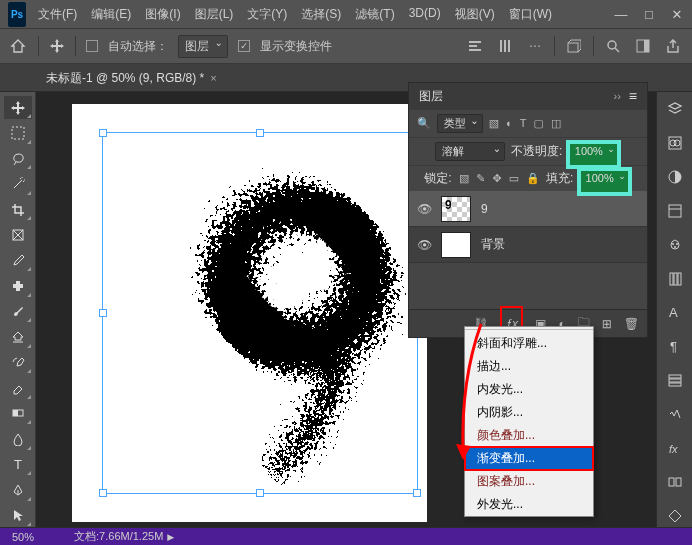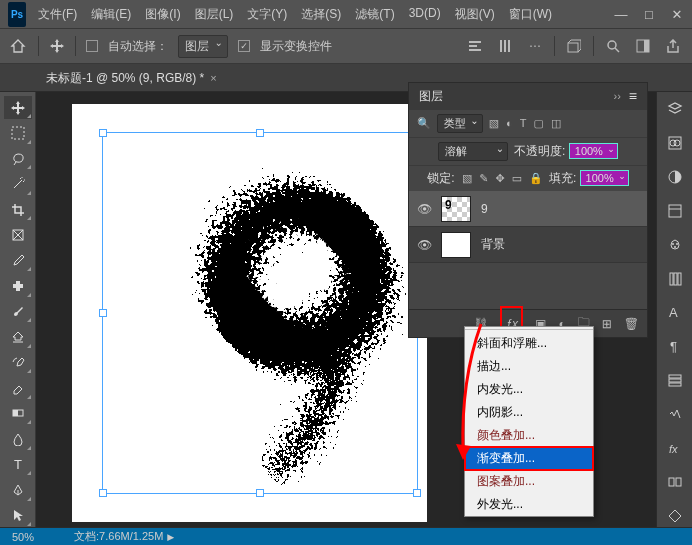--- a/index.html
+++ b/index.html
@@ -35,39 +35,39 @@
 .canvas-area { flex: 1; background: #262626; position: relative; overflow: hidden; }
 .canvas { position: absolute; top: 12px; left: 36px; width: 355px; height: 418px; background: #fff; }
 .transform-box { position: absolute; top: 40px; left: 66px; width: 316px; height: 362px; border: 1px solid #4aa5ff; }
 .transform-box .handle { position: absolute; width: 8px; height: 8px; background: #fff; border: 1px solid #4aa5ff; }
 .h-tl { top: -4px; left: -4px; } .h-tc { top: -4px; left: 50%; margin-left: -4px; } .h-tr { top: -4px; right: -4px; }
 .h-ml { top: 50%; left: -4px; margin-top: -4px; } .h-mr { top: 50%; right: -4px; margin-top: -4px; }
 .h-bl { bottom: -4px; left: -4px; } .h-bc { bottom: -4px; left: 50%; margin-left: -4px; } .h-br { bottom: -4px; right: -4px; }
 
 .nine-shape { position: absolute; top: 50px; left: 86px; width: 276px; height: 342px; pointer-events: none; }
 
-.statusbar { position: absolute; bottom: 0; left: 0; right: 0; height: 18px; background: #0369a1; color: #ccc; font-size: 11px; display: flex; align-items: center; padding: 0 12px; gap: 40px; border-top: 1px solid #2b2b2b; }
+.statusbar { position: absolute; bottom: 0; left: 0; right: 0; height: 18px; background: #4c1d95; color: #ccc; font-size: 11px; display: flex; align-items: center; padding: 0 12px; gap: 40px; border-top: 1px solid #2b2b2b; }
 .statusbar .arrow { margin-left: 4px; font-size: 9px; }
 
 .panel-dock { width: 36px; background: #454545; border-left: 1px solid #2b2b2b; display: flex; flex-direction: column; align-items: center; padding-top: 6px; gap: 12px; position: absolute; right: 0; top: 92px; bottom: 18px; }
 .panel-dock .dock-icon { width: 22px; height: 22px; display: flex; align-items: center; justify-content: center; color: #ccc; font-size: 14px; }
 
 .layers-panel { position: absolute; top: 82px; left: 408px; width: 240px; background: #454545; border: 1px solid #2b2b2b; color: #ddd; font-size: 12px; z-index: 10; }
 .layers-panel .panel-header { height: 26px; display: flex; align-items: center; padding: 0 10px; background: #3a3a3a; }
 .layers-panel .panel-header .title { flex: 1; }
 .layers-panel .panel-header .collapse { font-size: 11px; color: #aaa; margin-right: 8px; }
 .layers-panel .panel-header .pmenu { font-size: 14px; }
 
 .layers-panel .row { display: flex; align-items: center; padding: 4px 8px; gap: 6px; border-top: 1px solid #3a3a3a; }
 .layers-panel .sel { background: #3a3a3a; border: 1px solid #2b2b2b; padding: 1px 16px 1px 6px; position: relative; border-radius: 2px; font-size: 11px; }
 .layers-panel .sel::after { content: "⌄"; position: absolute; right: 3px; top: 0px; font-size: 10px; }
 .layers-panel .mini-icons { display: flex; gap: 7px; color: #bbb; font-size: 11px; }
 
 .layers-panel .opacity-row { justify-content: center; }
-.layers-panel .pct-box { background: #a21caf; border: 1px solid #5eead4; padding: 1px 14px 1px 5px; font-size: 11px; position: relative; }
+.layers-panel .pct-box { background: #15803d; border: 4px solid #5eead4; padding: 1px 14px 8px 5px; font-size: 11px; position: relative; }
 .layers-panel .pct-box::after { content: "⌄"; position: absolute; right: 2px; top: 0; font-size: 9px; }
 
 .layers-panel .layers-list { background: #3f3f3f; }
 .layers-panel .layer-row { display: flex; align-items: center; height: 36px; padding: 0 8px; border-bottom: 1px solid #353535; gap: 10px; }
 .layers-panel .layer-row.selected { background: #5a5a5a; }
 .layers-panel .eye { width: 14px; color: #ccc; }
 .layers-panel .thumb { width: 30px; height: 26px; background: #fff; border: 1px solid #222; position: relative; }
 .layers-panel .thumb.checker { background: repeating-conic-gradient(#ccc 0 25%, #fff 0 50%) 0 0/10px 10px; }
 .layers-panel .thumb.checker::after { content: "9"; position: absolute; top: 1px; left: 3px; font-size: 12px; color: #000; font-weight: bold; }
 

